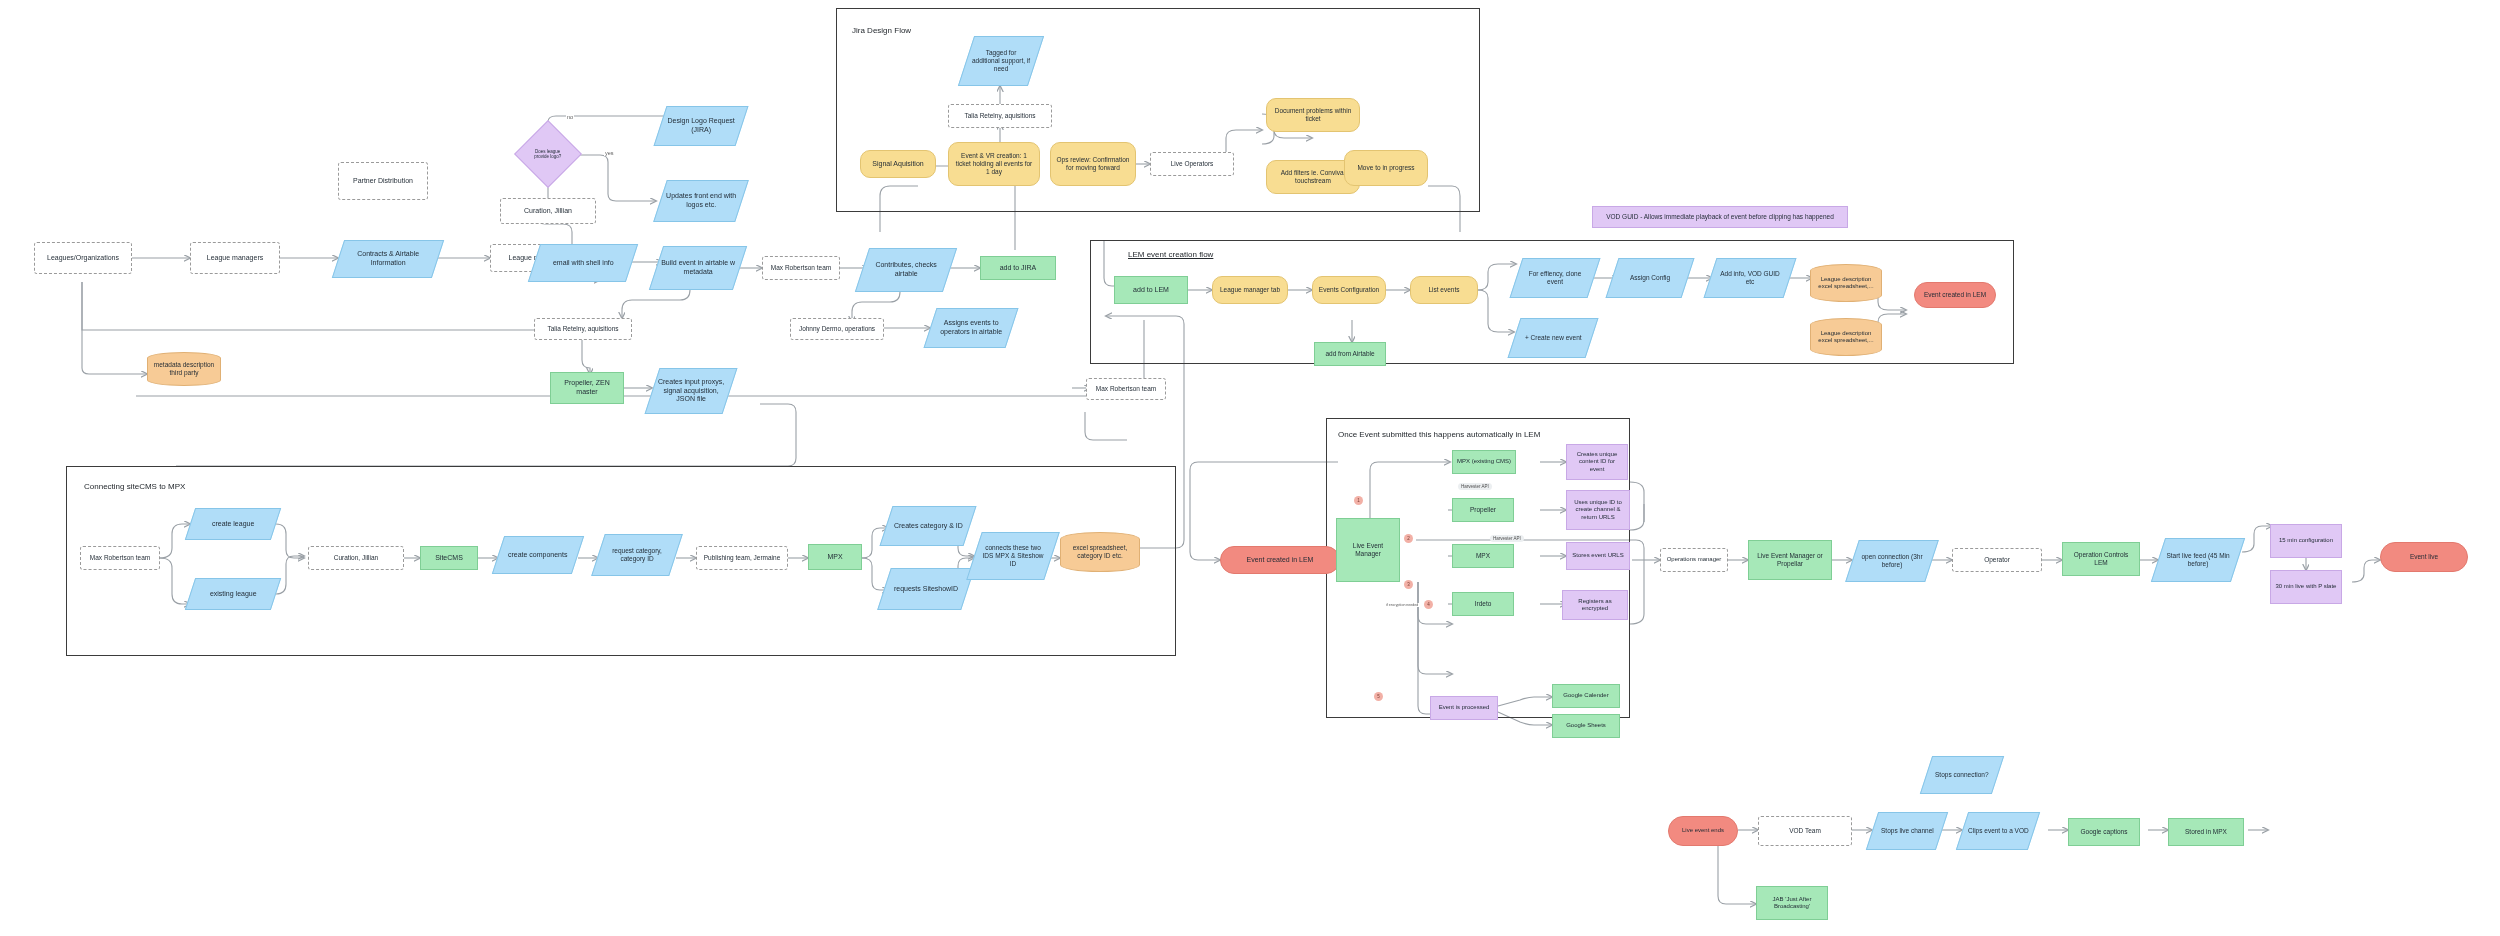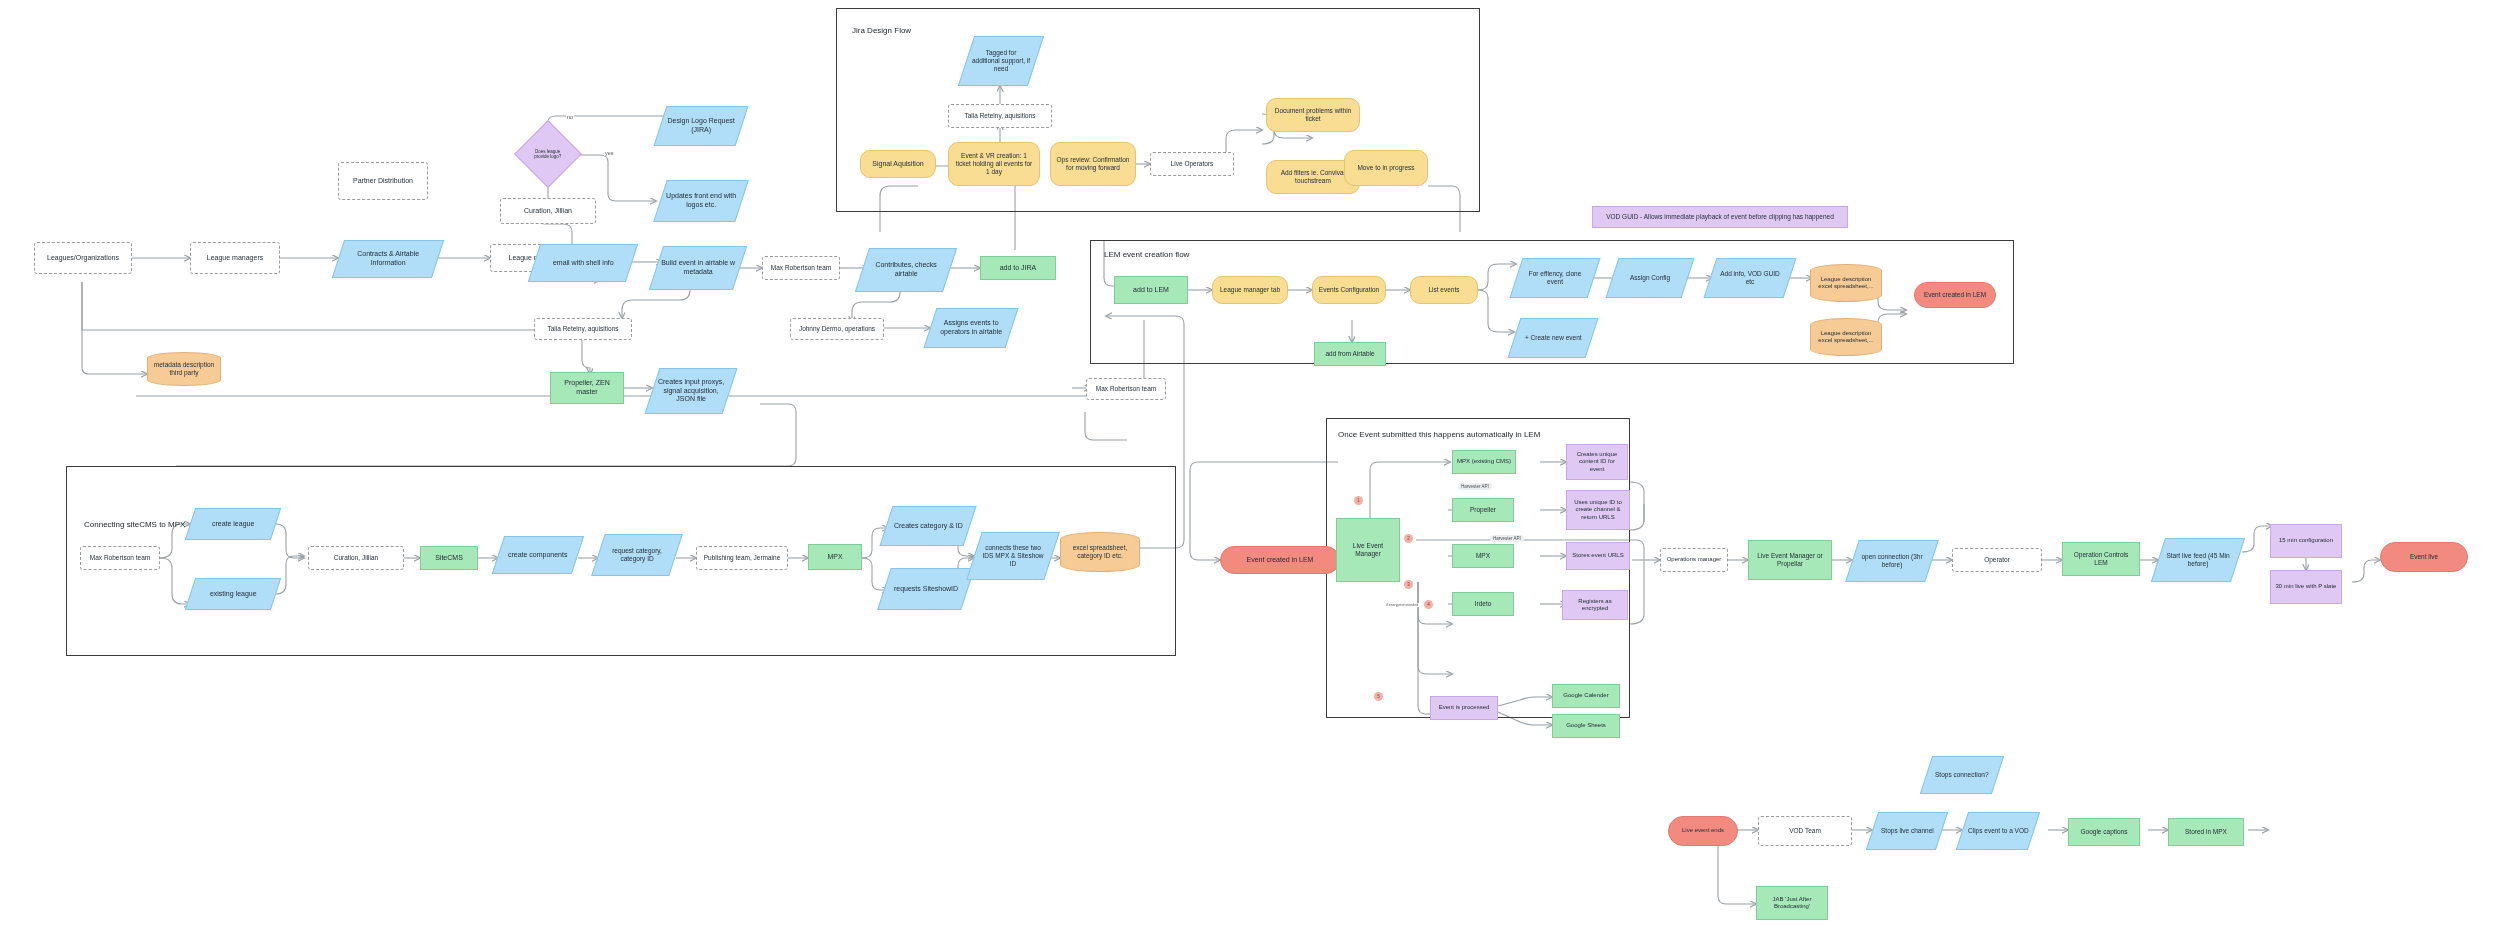--- a/index.html
+++ b/index.html
@@ -161,24 +161,24 @@
     <path d="M2048,830 L2068,830" marker-end="url(#ah)"></path>
     <path d="M2148,830 L2168,830" marker-end="url(#ah)"></path>
     <path d="M2248,830 L2268,830" marker-end="url(#ah)"></path>
     <path d="M1718,846 L1718,896 q0,8 8,8 l30,0" marker-end="url(#ah)"></path>
   </svg>
 
   <div class="grp" style="left:836px;top:8px;width:644px;height:204px;"></div>
   <div class="grp-title" style="left:852px;top:26px;">Jira Design Flow</div>
 
   <div class="grp" style="left:1090px;top:240px;width:924px;height:124px;"></div>
-  <div class="grp-title" style="left:1104px;top:250px;">LEM event creation flow</div>
+  <div class="grp-title" style="left:1128px;top:250px;text-decoration:underline;">LEM event creation flow</div>
 
   <div class="grp" style="left:66px;top:466px;width:1110px;height:190px;"></div>
-  <div class="grp-title" style="left:84px;top:482px;margin-top:38px;">Connecting siteCMS to MPX</div>
+  <div class="grp-title" style="left:84px;top:482px;">Connecting siteCMS to MPX</div>
 
   <div class="grp" style="left:1326px;top:418px;width:304px;height:300px;"></div>
   <div class="grp-title" style="left:1338px;top:430px;">Once Event submitted this happens automatically in LEM</div>
 
   <div class="node dashed" style="left:34px;top:242px;width:98px;height:32px;font-size:7px;">
     <span>Leagues/Organizations</span>
     </div>
 
   <div class="node dashed" style="left:190px;top:242px;width:90px;height:32px;font-size:7px;">
     <span>League managers</span>

